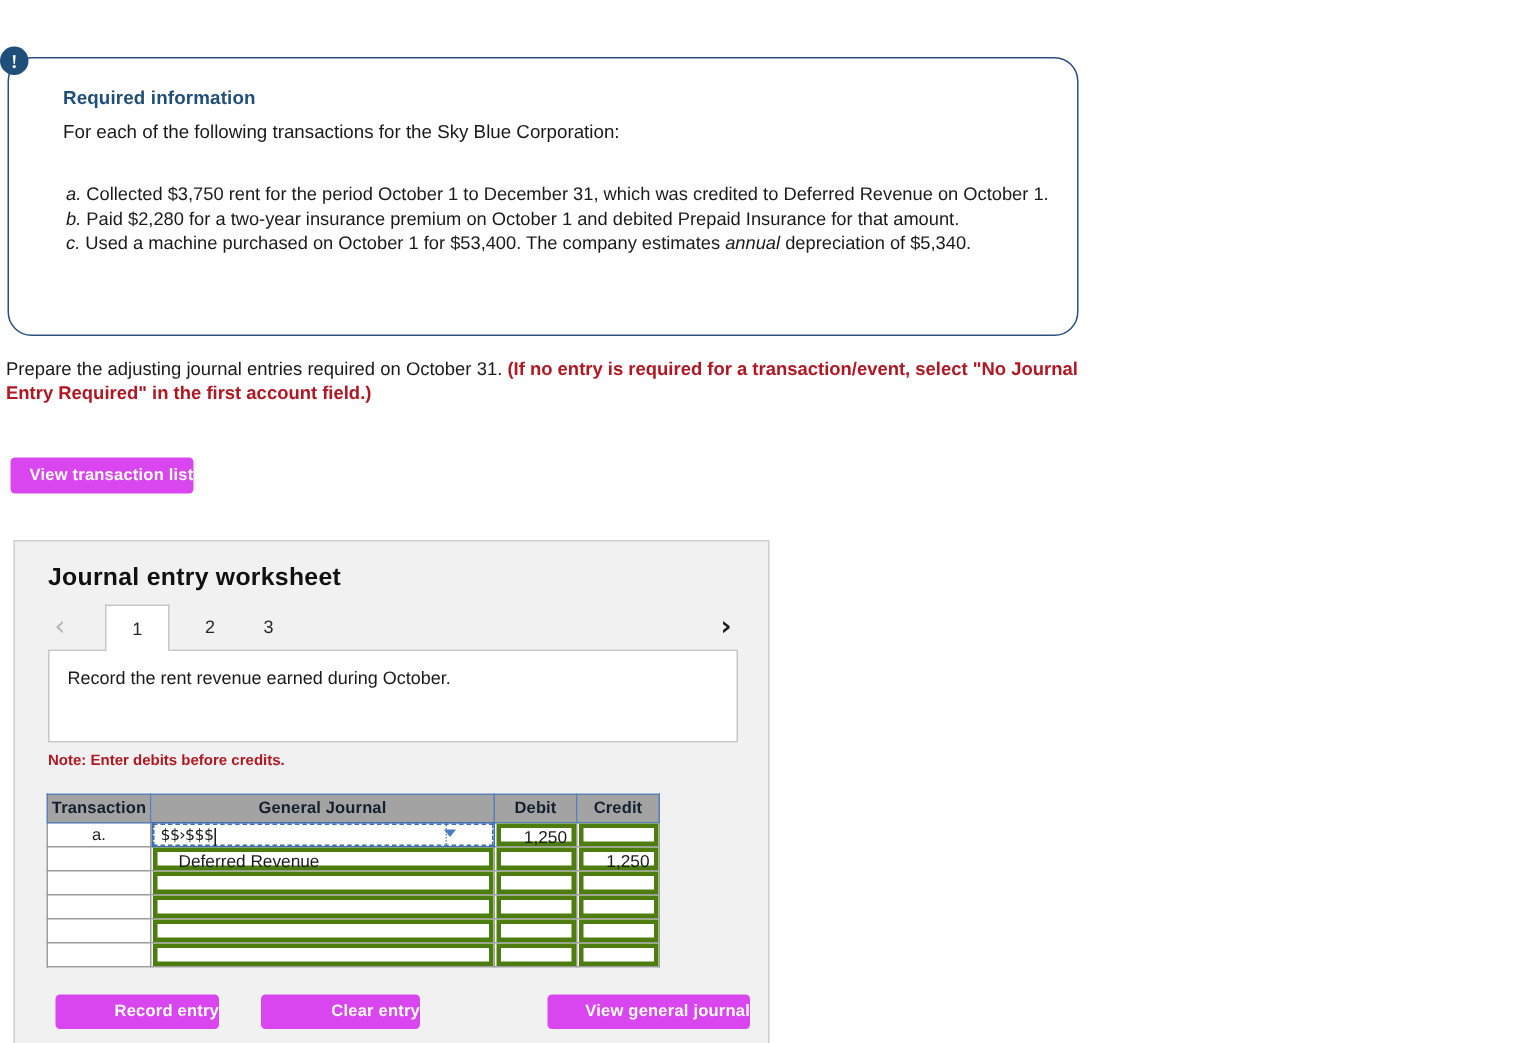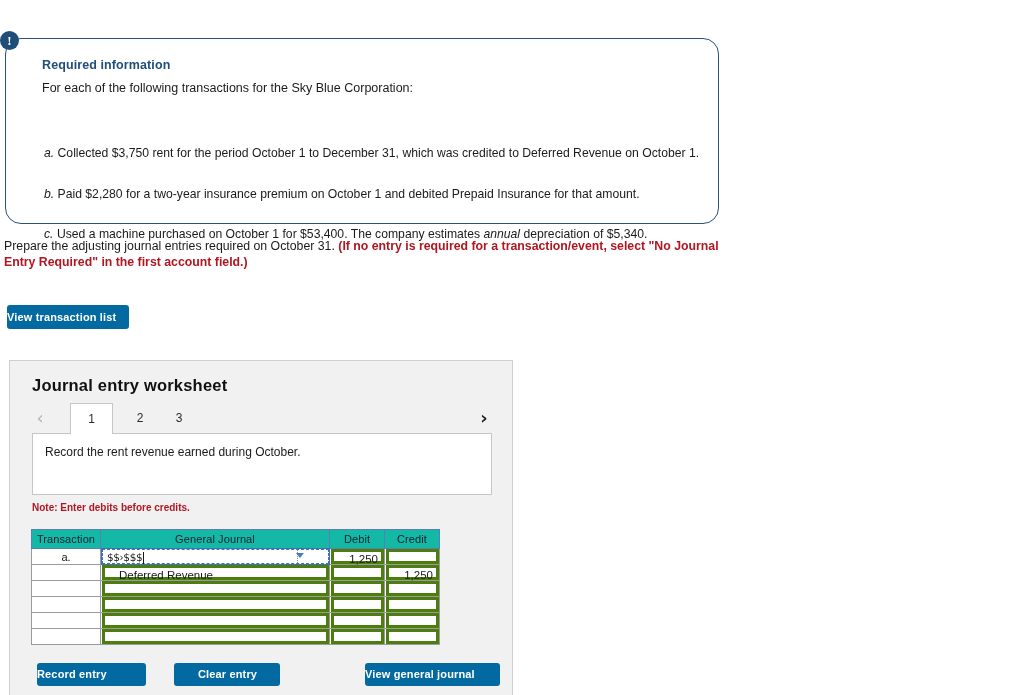--- a/index.html
+++ b/index.html
@@ -64,21 +64,20 @@
     position: absolute;
     left: 38px;
     top: 82px;
     width: 660px;
   }
   .ri-item {
     font-size: 12.2px;
     color: #1a1a1a;
     line-height: 16.5px;
     white-space: nowrap;
-    margin-top: 24px;
   }
   .ri-letter { font-style: italic; }
   .ital { font-style: italic; }
 
   
   #prepare-instruction {
     position: absolute;
     left: 4px;
     top: 239px;
     width: 716px;
@@ -86,31 +85,31 @@
     line-height: 15.5px;
     color: #1a1a1a;
   }
   #prepare-instruction .redbold {
     color: #b01722;
     font-weight: bold;
   }
 
   
   .btn-blue {
-    background: #0369a1;
+    background: #d946ef;
     color: #ffffff;
     border: none;
     border-radius: 3px;
     font-family: "Liberation Sans", sans-serif;
     font-size: 11px;
     font-weight: bold;
     letter-spacing: 0.15px;
     cursor: pointer;
     padding: 0;
-    text-align: left;
+    text-align: right;
   }
 
   #view-transaction-list {
     position: absolute;
     left: 7px;
     top: 305px;
     width: 122px;
     height: 24px;
     line-height: 24px;
   }
@@ -215,24 +214,24 @@
   #journal-table {
     position: absolute;
     left: 21px;
     top: 168px;
     border-collapse: collapse;
     font-size: 11px;
     background: #ffffff;
     table-layout: fixed;
   }
   #journal-table th {
-    background: #14b8a6;
+    background: #a3a3a3;
     border: 1px solid #5a7fb5;
     font-size: 11px;
-    font-weight: normal;
+    font-weight: bold;
     color: #15202e;
     height: 16px;
     padding: 1px 2px;
     text-align: center;
     letter-spacing: 0.1px;
   }
   #journal-table td {
     border: 1px solid #9b9b9b;
     height: 15px;
     padding: 0;

